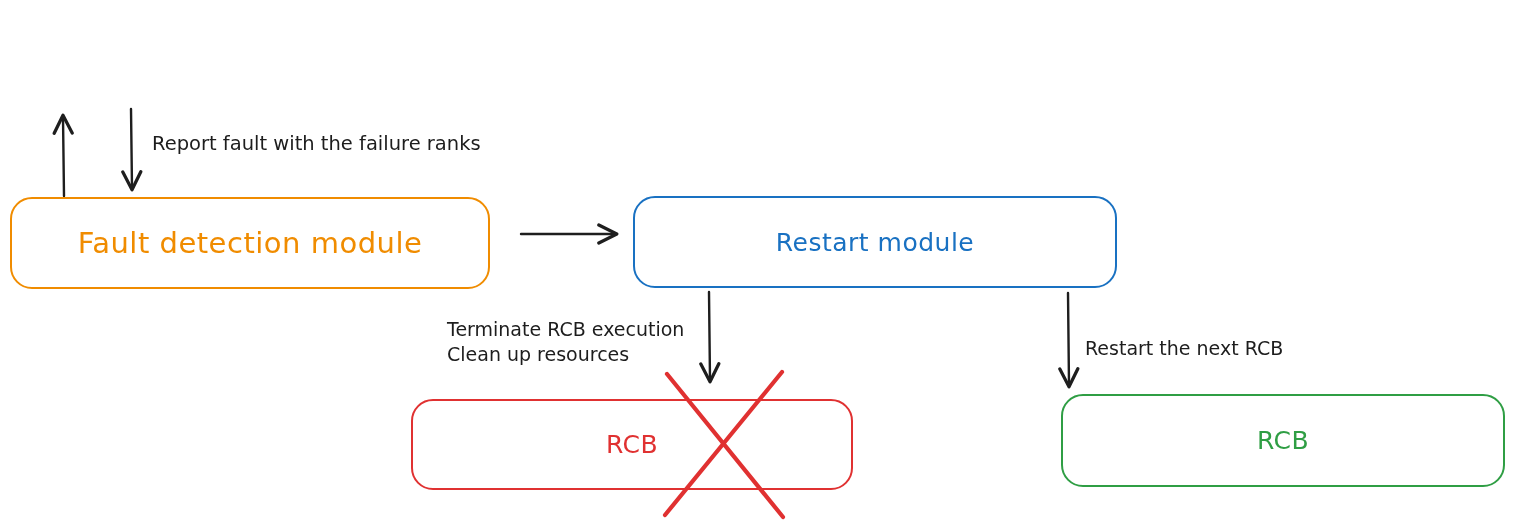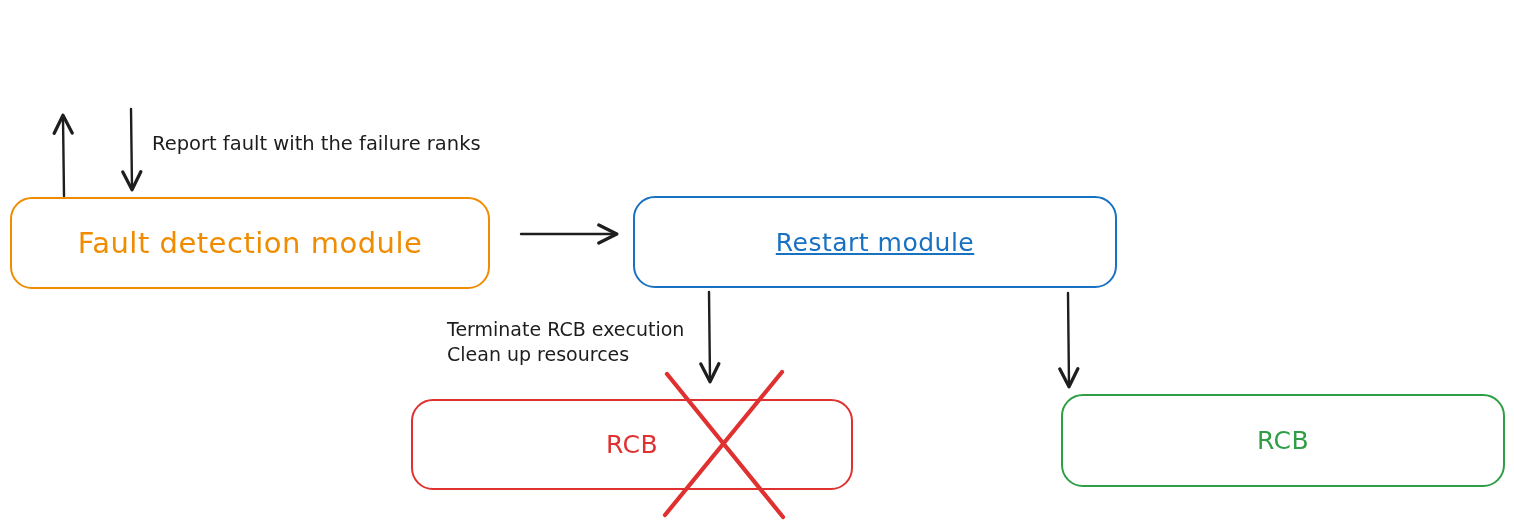--- a/index.html
+++ b/index.html
@@ -63,21 +63,21 @@
     border-radius: 22px;
   }
   #node-fault .node-label { color: #f08c00; font-size: 29px; }
 
   #node-restart {
     left: 633px; top: 196px; width: 484px; height: 92px;
     border-width: 2.6px;
     border-color: #1971c2;
     border-radius: 22px;
   }
-  #node-restart .node-label { color: #1971c2; font-size: 25px; text-decoration: underline; }
+  #node-restart .node-label { color: #1971c2; font-size: 25px; }
 
   #node-rcb-terminated {
     left: 411px; top: 399px; width: 442px; height: 91px;
     border-width: 2.6px;
     border-color: #e03131;
     border-radius: 22px;
   }
   #node-rcb-terminated .node-label { color: #e03131; font-size: 25px; }
 
   #node-rcb-next {
@@ -148,14 +148,15 @@
       <path d="M 665 515 L 782 372" fill="none" stroke="#e03131" stroke-width="4.2" stroke-linecap="round"></path>
       <path d="M 667 374 L 783 517" fill="none" stroke="#e03131" stroke-width="4.2" stroke-linecap="round"></path>
     </g>
   </svg>
 
   <div class="edge-label" id="label-report">Report fault with the failure ranks</div>
 
   <div class="edge-label" id="label-terminate">Terminate RCB execution
 Clean up resources</div>
 
+  <div class="edge-label" id="label-restart-next">Restart the next RCB</div>
 
 </div>
 
 </body></html>

